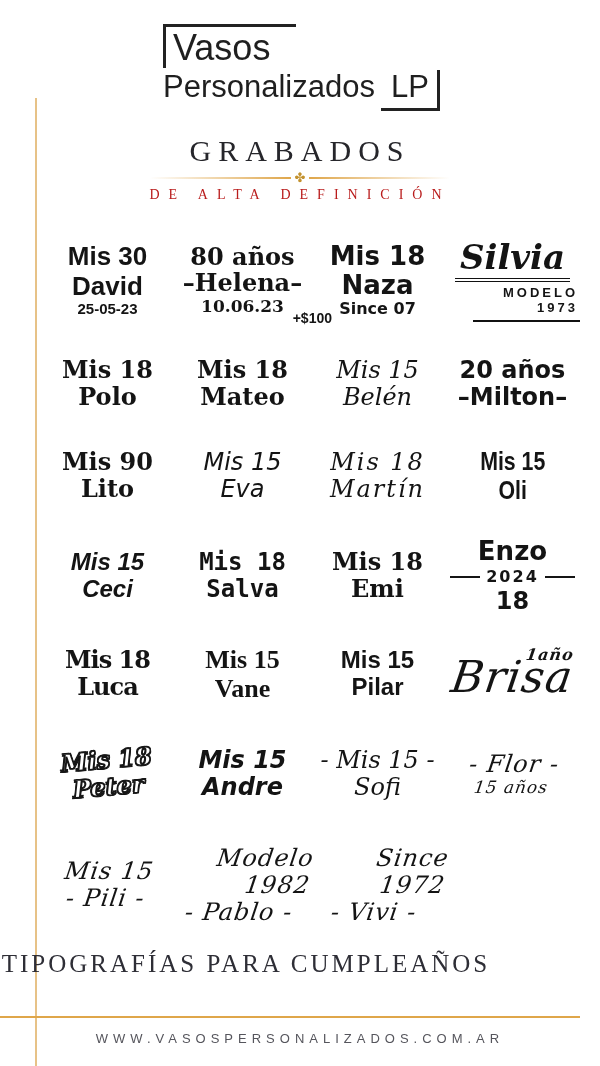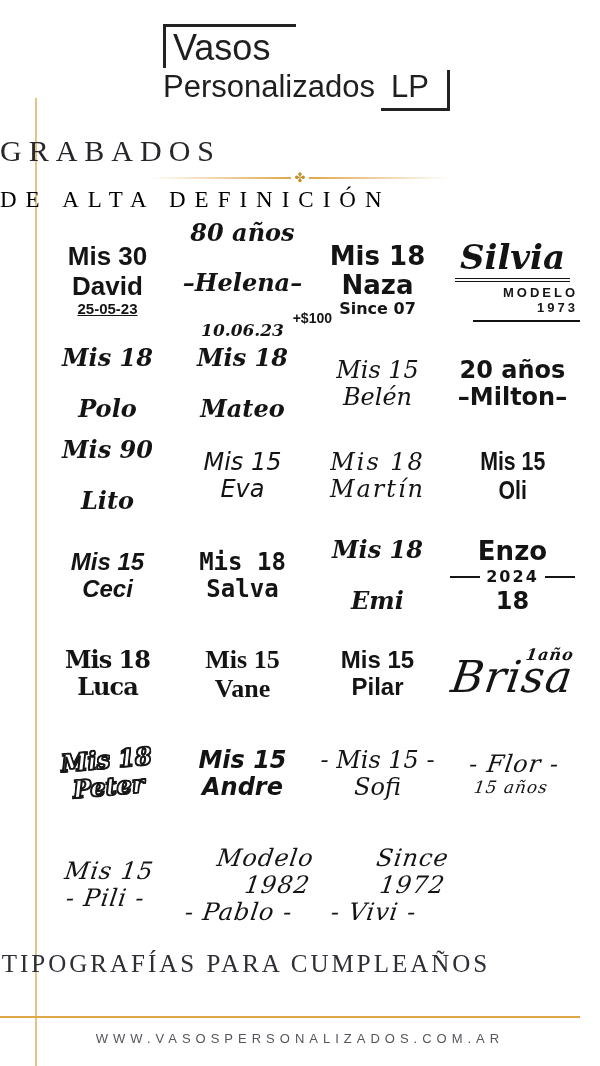--- a/index.html
+++ b/index.html
@@ -9,48 +9,48 @@
   }
   
   .gold-vline{position:absolute;left:35px;top:98px;height:968px;width:2px;background:#e7c287;}
   .gold-hline{position:absolute;left:0;top:1016px;width:580px;height:2px;background:#dfa64a;}
 
   
   .logo{position:absolute;top:24px;left:163px;color:#1f1f1f;line-height:1.12;}
   .logo-row1{font-size:36px;}
   .logo-bracket-tl{display:inline-block;border-top:3px solid #222;border-left:3px solid #222;padding:1px 26px 0 7px;}
   .logo-row2{font-size:31px;margin-top:2px;}
-  .logo-lp{display:inline-block;border-bottom:3px solid #222;border-right:3px solid #222;padding:0 18px 3px 10px;margin-left:6px;}
-
-  
-  .header-block{position:absolute;top:134px;left:0;width:600px;}
+  .logo-lp{display:inline-block;border-bottom:3px solid #222;border-right:3px solid #222;padding:0 8px 3px 10px;margin-left:6px;}
+
+  
+  .header-block{position:absolute;top:134px;left:0;width:600px;text-align:center;}
   .grabados{font-family:"Liberation Serif",serif;font-size:30px;letter-spacing:7px;color:#26262b;}
   .divider{width:300px;margin:3px auto 1px;display:flex;align-items:center;justify-content:center;gap:4px;}
   .div-line{flex:1;height:2px;}
   .div-line.l{background:linear-gradient(to right,rgba(224,166,74,0),#dfa64a);}
   .div-line.r{background:linear-gradient(to left,rgba(224,166,74,0),#dfa64a);}
   .ornament{color:#c3922e;font-size:13px;line-height:1;}
-  .subtitle{font-family:"Liberation Serif",serif;font-size:23px;letter-spacing:9px;color:#000000;margin-top:3px;}
+  .subtitle{font-family:"Liberation Serif",serif;font-size:14px;letter-spacing:9px;color:#b91c1c;margin-top:3px;}
 
   
   .font-grid{
     position:absolute;top:222px;left:40px;width:540px;
     display:grid;grid-template-columns:repeat(4,1fr);
     grid-template-rows:116px 92px 92px 108px 88px 112px 110px;
   }
   .cell{display:flex;align-items:center;justify-content:center;position:relative;color:#141414;text-align:right;}
   .cell-inner{display:flex;flex-direction:column;align-items:center;line-height:1.12;}
   .cell-note{position:absolute;right:-22px;bottom:12px;font-size:14px;font-weight:700;font-family:"Liberation Sans",sans-serif;}
 
   
-  .lg{font-size:26px;} .md{font-size:24px;} .sm{font-size:15px;text-decoration:underline;} .sm2{font-size:16px;} .sm3{font-size:17px;}
+  .lg{font-size:26px;} .md{font-size:24px;} .sm{font-size:15px;} .sm2{font-size:16px;} .sm3{font-size:17px;}
 
   
   .st-marker{font-family:"Liberation Sans",sans-serif;font-weight:700;}
-  .st-script{font-family:"DejaVu Serif",serif;font-style:italic;font-weight:700;gap:24px;}
+  .st-script{font-family:"DejaVu Serif",serif;font-weight:700;}
   .st-scriptlight{font-family:"DejaVu Serif",serif;font-style:italic;font-weight:400;}
   .st-hand{font-family:"DejaVu Sans",sans-serif;font-weight:700;}
   .st-handlight{font-family:"DejaVu Sans",sans-serif;font-style:italic;font-weight:400;}
   .st-cursive{font-family:"DejaVu Serif",serif;font-style:italic;letter-spacing:2px;}
   .st-condensed{font-family:"Liberation Sans",sans-serif;font-weight:700;transform:scaleX(0.82);}
   .st-casual{font-family:"Liberation Sans",sans-serif;font-style:italic;font-weight:700;}
   .st-mono{font-family:"DejaVu Sans Mono",monospace;font-weight:700;}
   .st-blackletter{font-family:"DejaVu Serif",serif;font-weight:700;letter-spacing:-1px;}
   .st-serif{font-family:"Liberation Serif",serif;font-weight:700;}
   .st-roundbold{font-family:"Liberation Sans",sans-serif;font-weight:700;}

